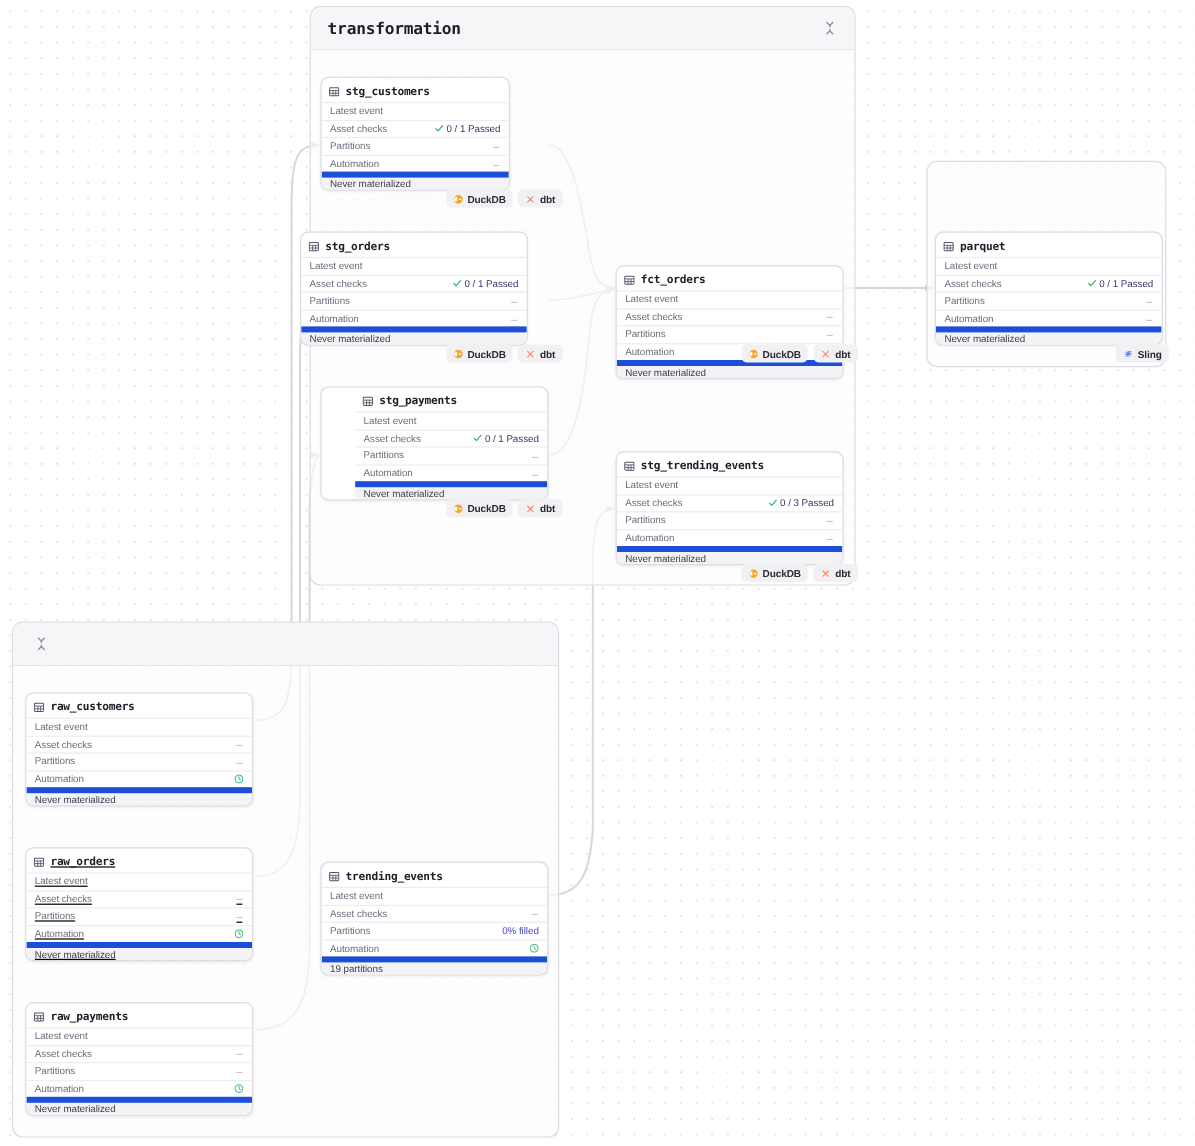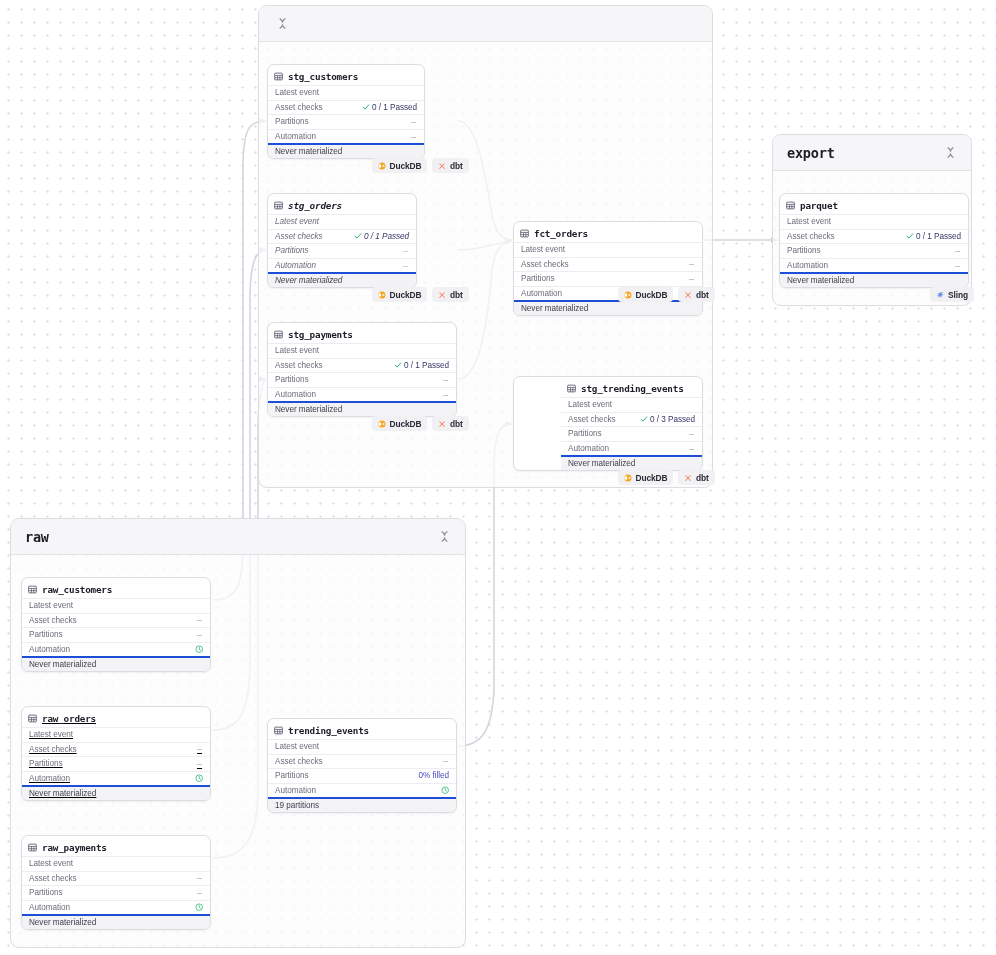--- a/index.html
+++ b/index.html
@@ -92,21 +92,21 @@
     color: #4b4b7a;
     white-space: nowrap;
   }
   .val.dash { color: #a8a8b4; font-size: 9px; padding-right: 1px; }
   .val.pass { color: #353566; }
   .val.filled { color: #4a4ac0; }
   .asset-foot {
     height: 15px;
     display: flex; align-items: center;
     padding: 0 7px;
-    border-top: 2px solid #1d4ed8;
+    border-top: 5px solid #1d4ed8;
     background: #f3f3f6;
     font-size: 8.2px;
     color: #41414f;
     letter-spacing: -0.05px;
   }
 
   
   .tags {
     position: absolute;
     display: flex; gap: 5px;
@@ -145,65 +145,52 @@
         <path d="M 458 250 C 480 250 492 244 512 241" fill="none" stroke="#d5d5de" stroke-width="1.6" marker-end="url(#arrow)"></path>
         <path d="M 458 379 C 480 379 488 320 492 270 C 495 248 502 242 512 241" fill="none" stroke="#d5d5de" stroke-width="1.6" marker-end="url(#arrow)"></path>
         <path d="M 704 240 C 740 240 748 240 778 240" fill="none" stroke="#d5d5de" stroke-width="1.6" marker-end="url(#arrow)"></path>
         <path d="M 458 746 C 482 746 492 730 494 690 L 494 470 C 494 432 500 424 512 424" fill="none" stroke="#d5d5de" stroke-width="1.6" marker-end="url(#arrow)"></path>
       </g>
   </svg>
 
   <div id="groups-layer">
       <div class="group" style="left: 258px; top: 5px; width: 455px; height: 483px;">
         <div class="group-header">
+          <div class="group-title">transformation</div>
           <div class="collapse-btn">
             <svg xmlns="http://www.w3.org/2000/svg" width="13" height="13" viewBox="0 0 16 16">
               <g stroke="#54546a" stroke-width="1.5" fill="none" stroke-linecap="round" stroke-linejoin="round">
                 <path d="M5 2.2 L8 5.2 L11 2.2"></path>
                 <path d="M8 5.2 L8 6.6"></path>
                 <path d="M5 13.8 L8 10.8 L11 13.8"></path>
                 <path d="M8 10.8 L8 9.4"></path>
               </g>
             </svg>
           </div>
         </div>
         <div class="group-body"></div>
       </div>
       <div class="group" style="left: 772px; top: 134px; width: 200px; height: 172px;">
+        <div class="group-body"></div>
+      </div>
+      <div class="group" style="left: 10px; top: 518px; width: 456px; height: 430px;">
         <div class="group-header">
-          <div class="group-title">export</div>
           <div class="collapse-btn">
             <svg xmlns="http://www.w3.org/2000/svg" width="13" height="13" viewBox="0 0 16 16">
               <g stroke="#54546a" stroke-width="1.5" fill="none" stroke-linecap="round" stroke-linejoin="round">
                 <path d="M5 2.2 L8 5.2 L11 2.2"></path>
                 <path d="M8 5.2 L8 6.6"></path>
                 <path d="M5 13.8 L8 10.8 L11 13.8"></path>
                 <path d="M8 10.8 L8 9.4"></path>
               </g>
             </svg>
           </div>
         </div>
         <div class="group-body"></div>
       </div>
-      <div class="group" style="left: 10px; top: 518px; width: 456px; height: 430px;">
-        <div class="group-header">
-          <div class="group-title">raw</div>
-          <div class="collapse-btn">
-            <svg xmlns="http://www.w3.org/2000/svg" width="13" height="13" viewBox="0 0 16 16">
-              <g stroke="#54546a" stroke-width="1.5" fill="none" stroke-linecap="round" stroke-linejoin="round">
-                <path d="M5 2.2 L8 5.2 L11 2.2"></path>
-                <path d="M8 5.2 L8 6.6"></path>
-                <path d="M5 13.8 L8 10.8 L11 13.8"></path>
-                <path d="M8 10.8 L8 9.4"></path>
-              </g>
-            </svg>
-          </div>
-        </div>
-        <div class="group-body"></div>
-      </div>
     </div>
   <div id="assets-layer">
       <div class="asset" style="left: 267px; top: 64px; width: 158px;">
         <div class="asset-head">
           <span style="display: flex;">
             <svg xmlns="http://www.w3.org/2000/svg" width="9" height="9" viewBox="0 0 16 16">
               <rect x="1.2" y="2" width="13.6" height="12" rx="1.4" fill="none" stroke="#55556a" stroke-width="1.5"></rect>
               <line x1="1.2" y1="6.1" x2="14.8" y2="6.1" stroke="#55556a" stroke-width="1.3"></line>
               <line x1="1.2" y1="10.1" x2="14.8" y2="10.1" stroke="#55556a" stroke-width="1.3"></line>
               <line x1="6.2" y1="6.1" x2="6.2" y2="14" stroke="#55556a" stroke-width="1.3"></line>
@@ -234,21 +221,21 @@
           </span>
         </div>
         <div class="asset-row">
           <span class="lbl">Automation</span>
           <span class="val dash">
             <span>–</span>
           </span>
         </div>
         <div class="asset-foot">Never materialized</div>
       </div>
-      <div class="asset" style="left: 267px; top: 193px; width: 150px; font-style: italic;">
+      <div class="asset" style="left: 250px; top: 193px; width: 190px;">
         <div class="asset-head">
           <span style="display: flex;">
             <svg xmlns="http://www.w3.org/2000/svg" width="9" height="9" viewBox="0 0 16 16">
               <rect x="1.2" y="2" width="13.6" height="12" rx="1.4" fill="none" stroke="#55556a" stroke-width="1.5"></rect>
               <line x1="1.2" y1="6.1" x2="14.8" y2="6.1" stroke="#55556a" stroke-width="1.3"></line>
               <line x1="1.2" y1="10.1" x2="14.8" y2="10.1" stroke="#55556a" stroke-width="1.3"></line>
               <line x1="6.2" y1="6.1" x2="6.2" y2="14" stroke="#55556a" stroke-width="1.3"></line>
               <line x1="10.4" y1="6.1" x2="10.4" y2="14" stroke="#55556a" stroke-width="1.3"></line>
             </svg>
           </span>
@@ -276,21 +263,21 @@
           </span>
         </div>
         <div class="asset-row">
           <span class="lbl">Automation</span>
           <span class="val dash">
             <span>–</span>
           </span>
         </div>
         <div class="asset-foot">Never materialized</div>
       </div>
-      <div class="asset" style="left: 267px; top: 322px; width: 190px;">
+      <div class="asset" style="left: 267px; top: 322px; width: 190px; padding-left: 28px;">
         <div class="asset-head">
           <span style="display: flex;">
             <svg xmlns="http://www.w3.org/2000/svg" width="9" height="9" viewBox="0 0 16 16">
               <rect x="1.2" y="2" width="13.6" height="12" rx="1.4" fill="none" stroke="#55556a" stroke-width="1.5"></rect>
               <line x1="1.2" y1="6.1" x2="14.8" y2="6.1" stroke="#55556a" stroke-width="1.3"></line>
               <line x1="1.2" y1="10.1" x2="14.8" y2="10.1" stroke="#55556a" stroke-width="1.3"></line>
               <line x1="6.2" y1="6.1" x2="6.2" y2="14" stroke="#55556a" stroke-width="1.3"></line>
               <line x1="10.4" y1="6.1" x2="10.4" y2="14" stroke="#55556a" stroke-width="1.3"></line>
             </svg>
           </span>
@@ -355,21 +342,21 @@
           </span>
         </div>
         <div class="asset-row">
           <span class="lbl">Automation</span>
           <span class="val dash">
             <span>–</span>
           </span>
         </div>
         <div class="asset-foot">Never materialized</div>
       </div>
-      <div class="asset" style="left: 513px; top: 376px; width: 190px; padding-left: 47px;">
+      <div class="asset" style="left: 513px; top: 376px; width: 190px;">
         <div class="asset-head">
           <span style="display: flex;">
             <svg xmlns="http://www.w3.org/2000/svg" width="9" height="9" viewBox="0 0 16 16">
               <rect x="1.2" y="2" width="13.6" height="12" rx="1.4" fill="none" stroke="#55556a" stroke-width="1.5"></rect>
               <line x1="1.2" y1="6.1" x2="14.8" y2="6.1" stroke="#55556a" stroke-width="1.3"></line>
               <line x1="1.2" y1="10.1" x2="14.8" y2="10.1" stroke="#55556a" stroke-width="1.3"></line>
               <line x1="6.2" y1="6.1" x2="6.2" y2="14" stroke="#55556a" stroke-width="1.3"></line>
               <line x1="10.4" y1="6.1" x2="10.4" y2="14" stroke="#55556a" stroke-width="1.3"></line>
             </svg>
           </span>

